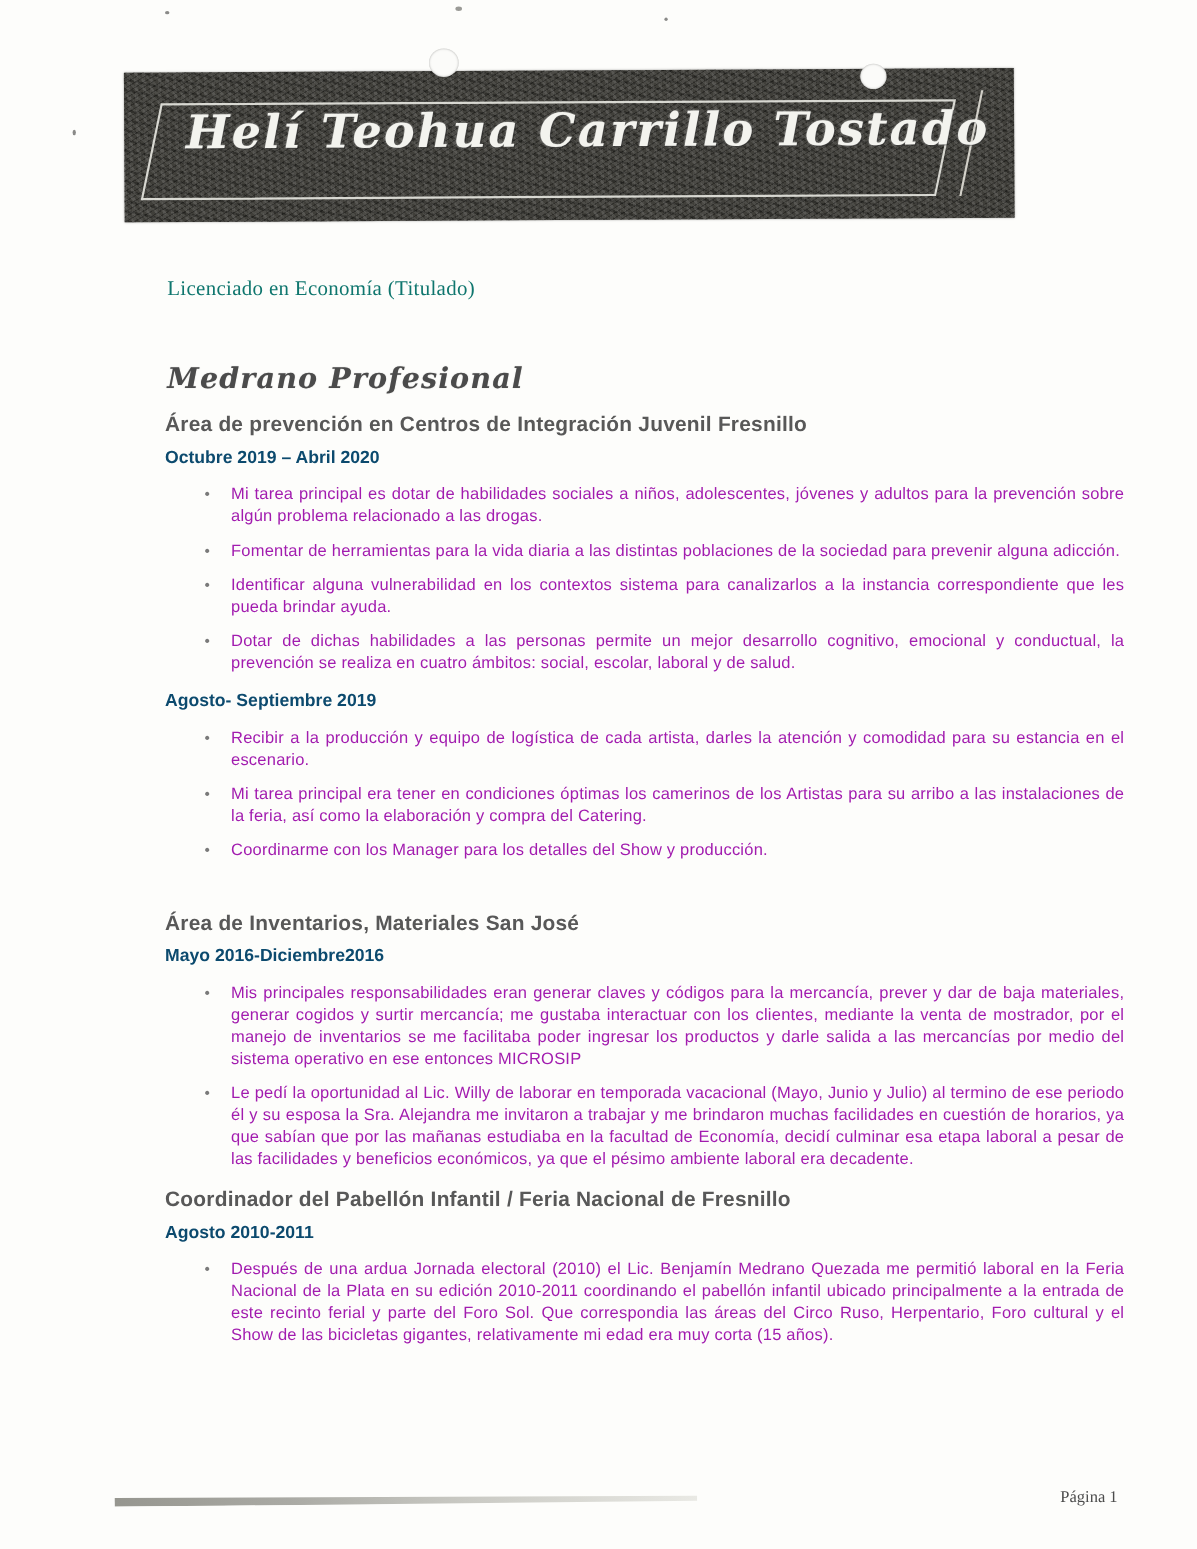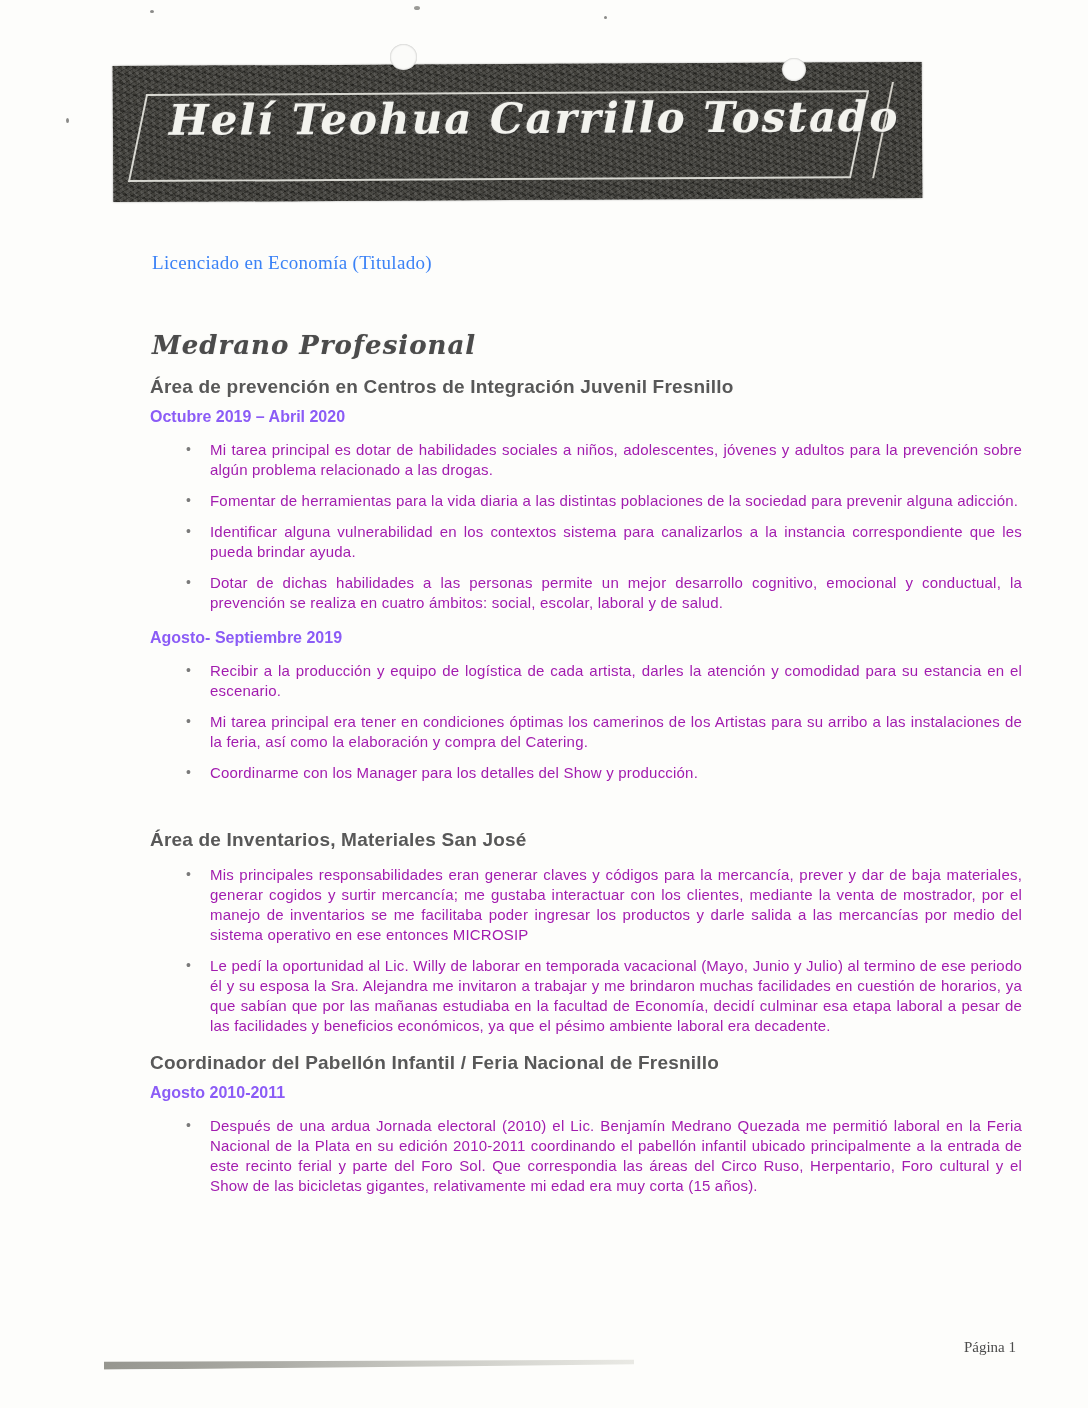--- a/index.html
+++ b/index.html
@@ -52,38 +52,38 @@
   
   .hole { position:absolute; border-radius:50%; background:#fbfbf9; box-shadow:inset 0 0 2px rgba(0,0,0,0.35); z-index:5; }
   .hole.h1 { left:390px; top:44px; width:27px; height:26px; }
   .hole.h2 { left:782px; top:58px; width:24px; height:23px; }
 
   
   .content { position:absolute; left:152px; top:252px; width:870px; }
 
   .subtitle {
     font-family:"Liberation Serif", serif;
-    font-size:19px; color:#3b82f6; letter-spacing:0.3px;
+    font-size:19px; color:#0f766e; letter-spacing:0.3px;
   }
   .resume-heading {
     margin-top:56px;
     font-family:"DejaVu Serif", serif;
     font-style:italic; font-weight:bold;
     font-size:26px; color:#4b4b4b; letter-spacing:1px;
     text-shadow:0 0 1px rgba(75,75,75,0.35);
   }
 
   section { margin-top:16px; }
   section.gap-large { margin-top:46px; }
   .sec-title {
     font-size:19px; font-weight:bold; color:#585858;
     margin-left:-2px; letter-spacing:0.2px;
   }
   .sec-dates {
-    font-size:16px; font-weight:bold; color:#8b5cf6;
+    font-size:16px; font-weight:bold; color:#0c4a6e;
     margin-top:10px; margin-left:-2px;
   }
   ul.bullets { list-style:none; margin-top:14px; padding-left:32px; }
   ul.bullets li {
     position:relative; padding-left:26px; margin-bottom:11px;
     font-size:15px; line-height:20px; color:#a21caf;
     text-align:justify;
     letter-spacing:0.2px;
   }
   ul.bullets li::before {
@@ -93,21 +93,21 @@
   }
 
   
   .footer-bar {
     position:absolute; left:104px; bottom:40px; width:530px; height:9px;
     background:linear-gradient(to right, #96968f 0%, #aaaaa4 30%, #c9c9c3 60%, #e9e9e4 100%);
     clip-path:polygon(0 10%, 100% 30%, 100% 80%, 0 100%);
     transform:rotate(-0.4deg);
   }
   .page-number {
-    position:absolute; right:72px; bottom:52px;
+    position:absolute; right:72px; bottom:38px;
     font-family:"Liberation Serif", serif;
     font-size:15px; color:#4c4c4c;
   }
 </style>
 </head>
 <body>
 
 <div>
 
   <span class="speck s1"></span>
@@ -144,20 +144,21 @@
       <h4 class="sec-dates">Agosto- Septiembre 2019</h4>
       <ul class="bullets">
         <li>Recibir a la producción y equipo de logística de cada artista, darles la atención y comodidad para su estancia en el escenario.</li>
         <li>Mi tarea principal era tener en condiciones óptimas los camerinos de los Artistas para su arribo a las instalaciones de la feria, así como la elaboración y compra del Catering.</li>
         <li>Coordinarme con los Manager para los detalles del Show y producción.</li>
       </ul>
     </section>
 
     <section class="gap-large">
       <h3 class="sec-title">Área de Inventarios, Materiales San José</h3>
+      <h4 class="sec-dates">Mayo 2016-Diciembre2016</h4>
       <ul class="bullets">
         <li>Mis principales responsabilidades eran generar claves y códigos para la mercancía, prever y dar de baja materiales, generar cogidos y surtir mercancía; me gustaba interactuar con los clientes, mediante la venta de mostrador, por el manejo de inventarios se me facilitaba poder ingresar los productos y darle salida a las mercancías por medio del sistema operativo en ese entonces MICROSIP</li>
         <li>Le pedí la oportunidad al Lic. Willy de laborar en temporada vacacional (Mayo, Junio y Julio) al termino de ese periodo él y su esposa la Sra. Alejandra me invitaron a trabajar y me brindaron muchas facilidades en cuestión de horarios, ya que sabían que por las mañanas estudiaba en la facultad de Economía, decidí culminar esa etapa laboral a pesar de las facilidades y beneficios económicos, ya que el pésimo ambiente laboral era decadente.</li>
       </ul>
     </section>
 
     <section>
       <h3 class="sec-title">Coordinador del Pabellón Infantil / Feria Nacional de Fresnillo</h3>
       <h4 class="sec-dates">Agosto 2010-2011</h4>
       <ul class="bullets">

